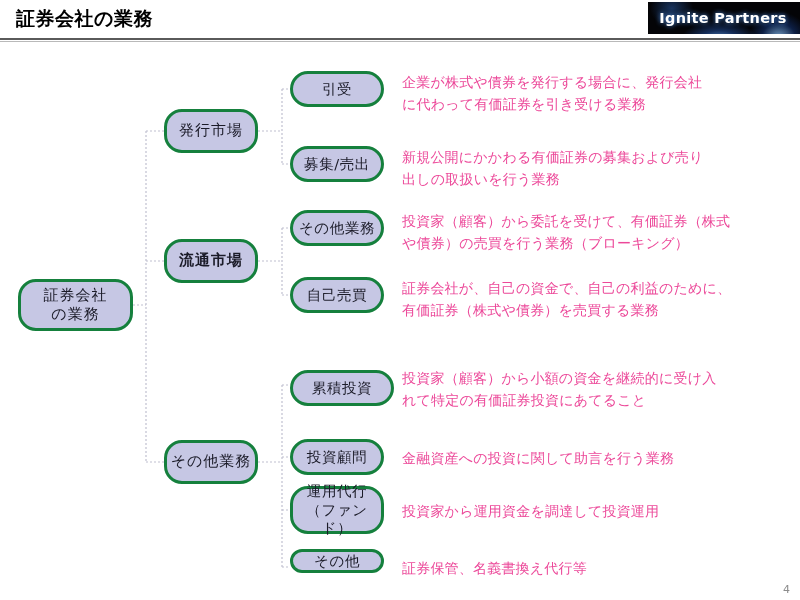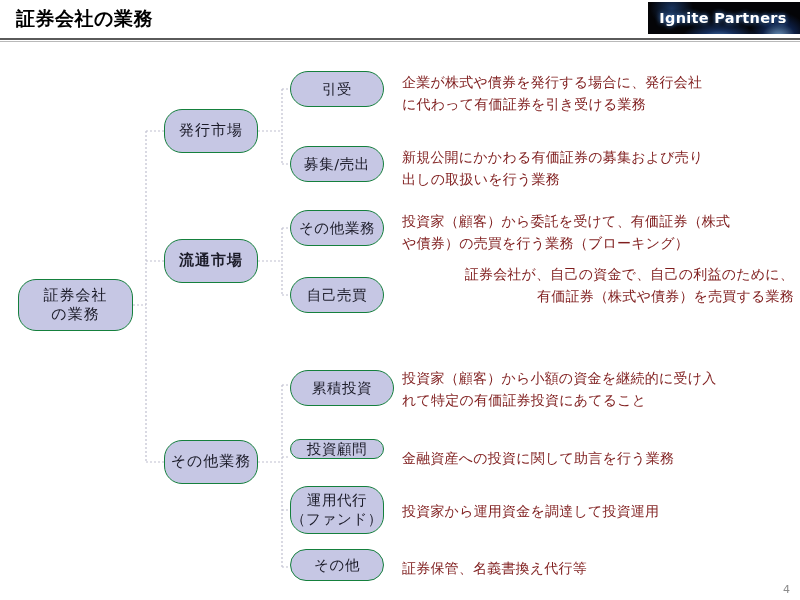--- a/index.html
+++ b/index.html
@@ -87,21 +87,21 @@
     position: absolute;
     left: 0; top: 0;
     width: 800px; height: 556px;
   }
 
   
   .node {
     position: absolute;
     box-sizing: border-box;
     background: #c6c7e4;
-    border: 1px solid #15803d;
+    border: 3px solid #15803d;
     border-radius: 18px;
     display: flex;
     align-items: center;
     justify-content: center;
     text-align: center;
     color: #1b1b28;
     line-height: 1.3;
     white-space: pre-line;
   }
   .node-root {
@@ -114,21 +114,21 @@
   }
   .node-leaf {
     font-size: 14.5px;
     letter-spacing: 0.6px;
   }
 
   
   .desc {
     position: absolute;
     font-size: 14px;
-    color: #7f1d1d;
+    color: #ec4899;
     line-height: 1.55;
     letter-spacing: 0.2px;
     white-space: pre-line;
   }
 
   
   #page-number {
     position: absolute;
     right: 10px; bottom: 4px;
     font-size: 11px;
@@ -198,31 +198,31 @@
 
   <div class="node node-leaf" style="left:290px; top:102px; width:94px; height:36px;">募集/売出</div>
   <div class="desc" style="left:402px; top:103px; width:392px;">新規公開にかかわる有価証券の募集および売り
 出しの取扱いを行う業務</div>
 
   <div class="node node-leaf" style="left:290px; top:166px; width:94px; height:36px;">その他業務</div>
   <div class="desc" style="left:402px; top:167px; width:392px;">投資家（顧客）から委託を受けて、有価証券（株式
 や債券）の売買を行う業務（ブローキング）</div>
 
   <div class="node node-leaf" style="left:290px; top:233px; width:94px; height:36px;">自己売買</div>
-  <div class="desc" style="left:402px; top:220px; width:392px;text-align:right;">証券会社が、自己の資金で、自己の利益のために、
+  <div class="desc" style="left:402px; top:234px; width:392px;">証券会社が、自己の資金で、自己の利益のために、
 有価証券（株式や債券）を売買する業務</div>
 
   <div class="node node-leaf" style="left:290px; top:326px; width:104px; height:36px;">累積投資</div>
   <div class="desc" style="left:402px; top:324px; width:392px;">投資家（顧客）から小額の資金を継続的に受け入
 れて特定の有価証券投資にあてること</div>
 
-  <div class="node node-leaf" style="left:290px; top:395px; width:94px; height:20px;">投資顧問</div>
+  <div class="node node-leaf" style="left:290px; top:395px; width:94px; height:36px;">投資顧問</div>
   <div class="desc" style="left:402px; top:404px; width:392px;">金融資産への投資に関して助言を行う業務</div>
 
   <div class="node node-leaf" style="left:290px; top:442px; width:94px; height:48px;">運用代行
 （ファンド）</div>
   <div class="desc" style="left:402px; top:457px; width:392px;">投資家から運用資金を調達して投資運用</div>
 
-  <div class="node node-leaf" style="left:290px; top:505px; width:94px; height:32px;">その他</div>
+  <div class="node node-leaf" style="left:290px; top:505px; width:94px; height:24px;">その他</div>
   <div class="desc" style="left:402px; top:514px; width:392px;">証券保管、名義書換え代行等</div>
 
   <div id="page-number">4</div>
 </div>
 
 </body></html>

